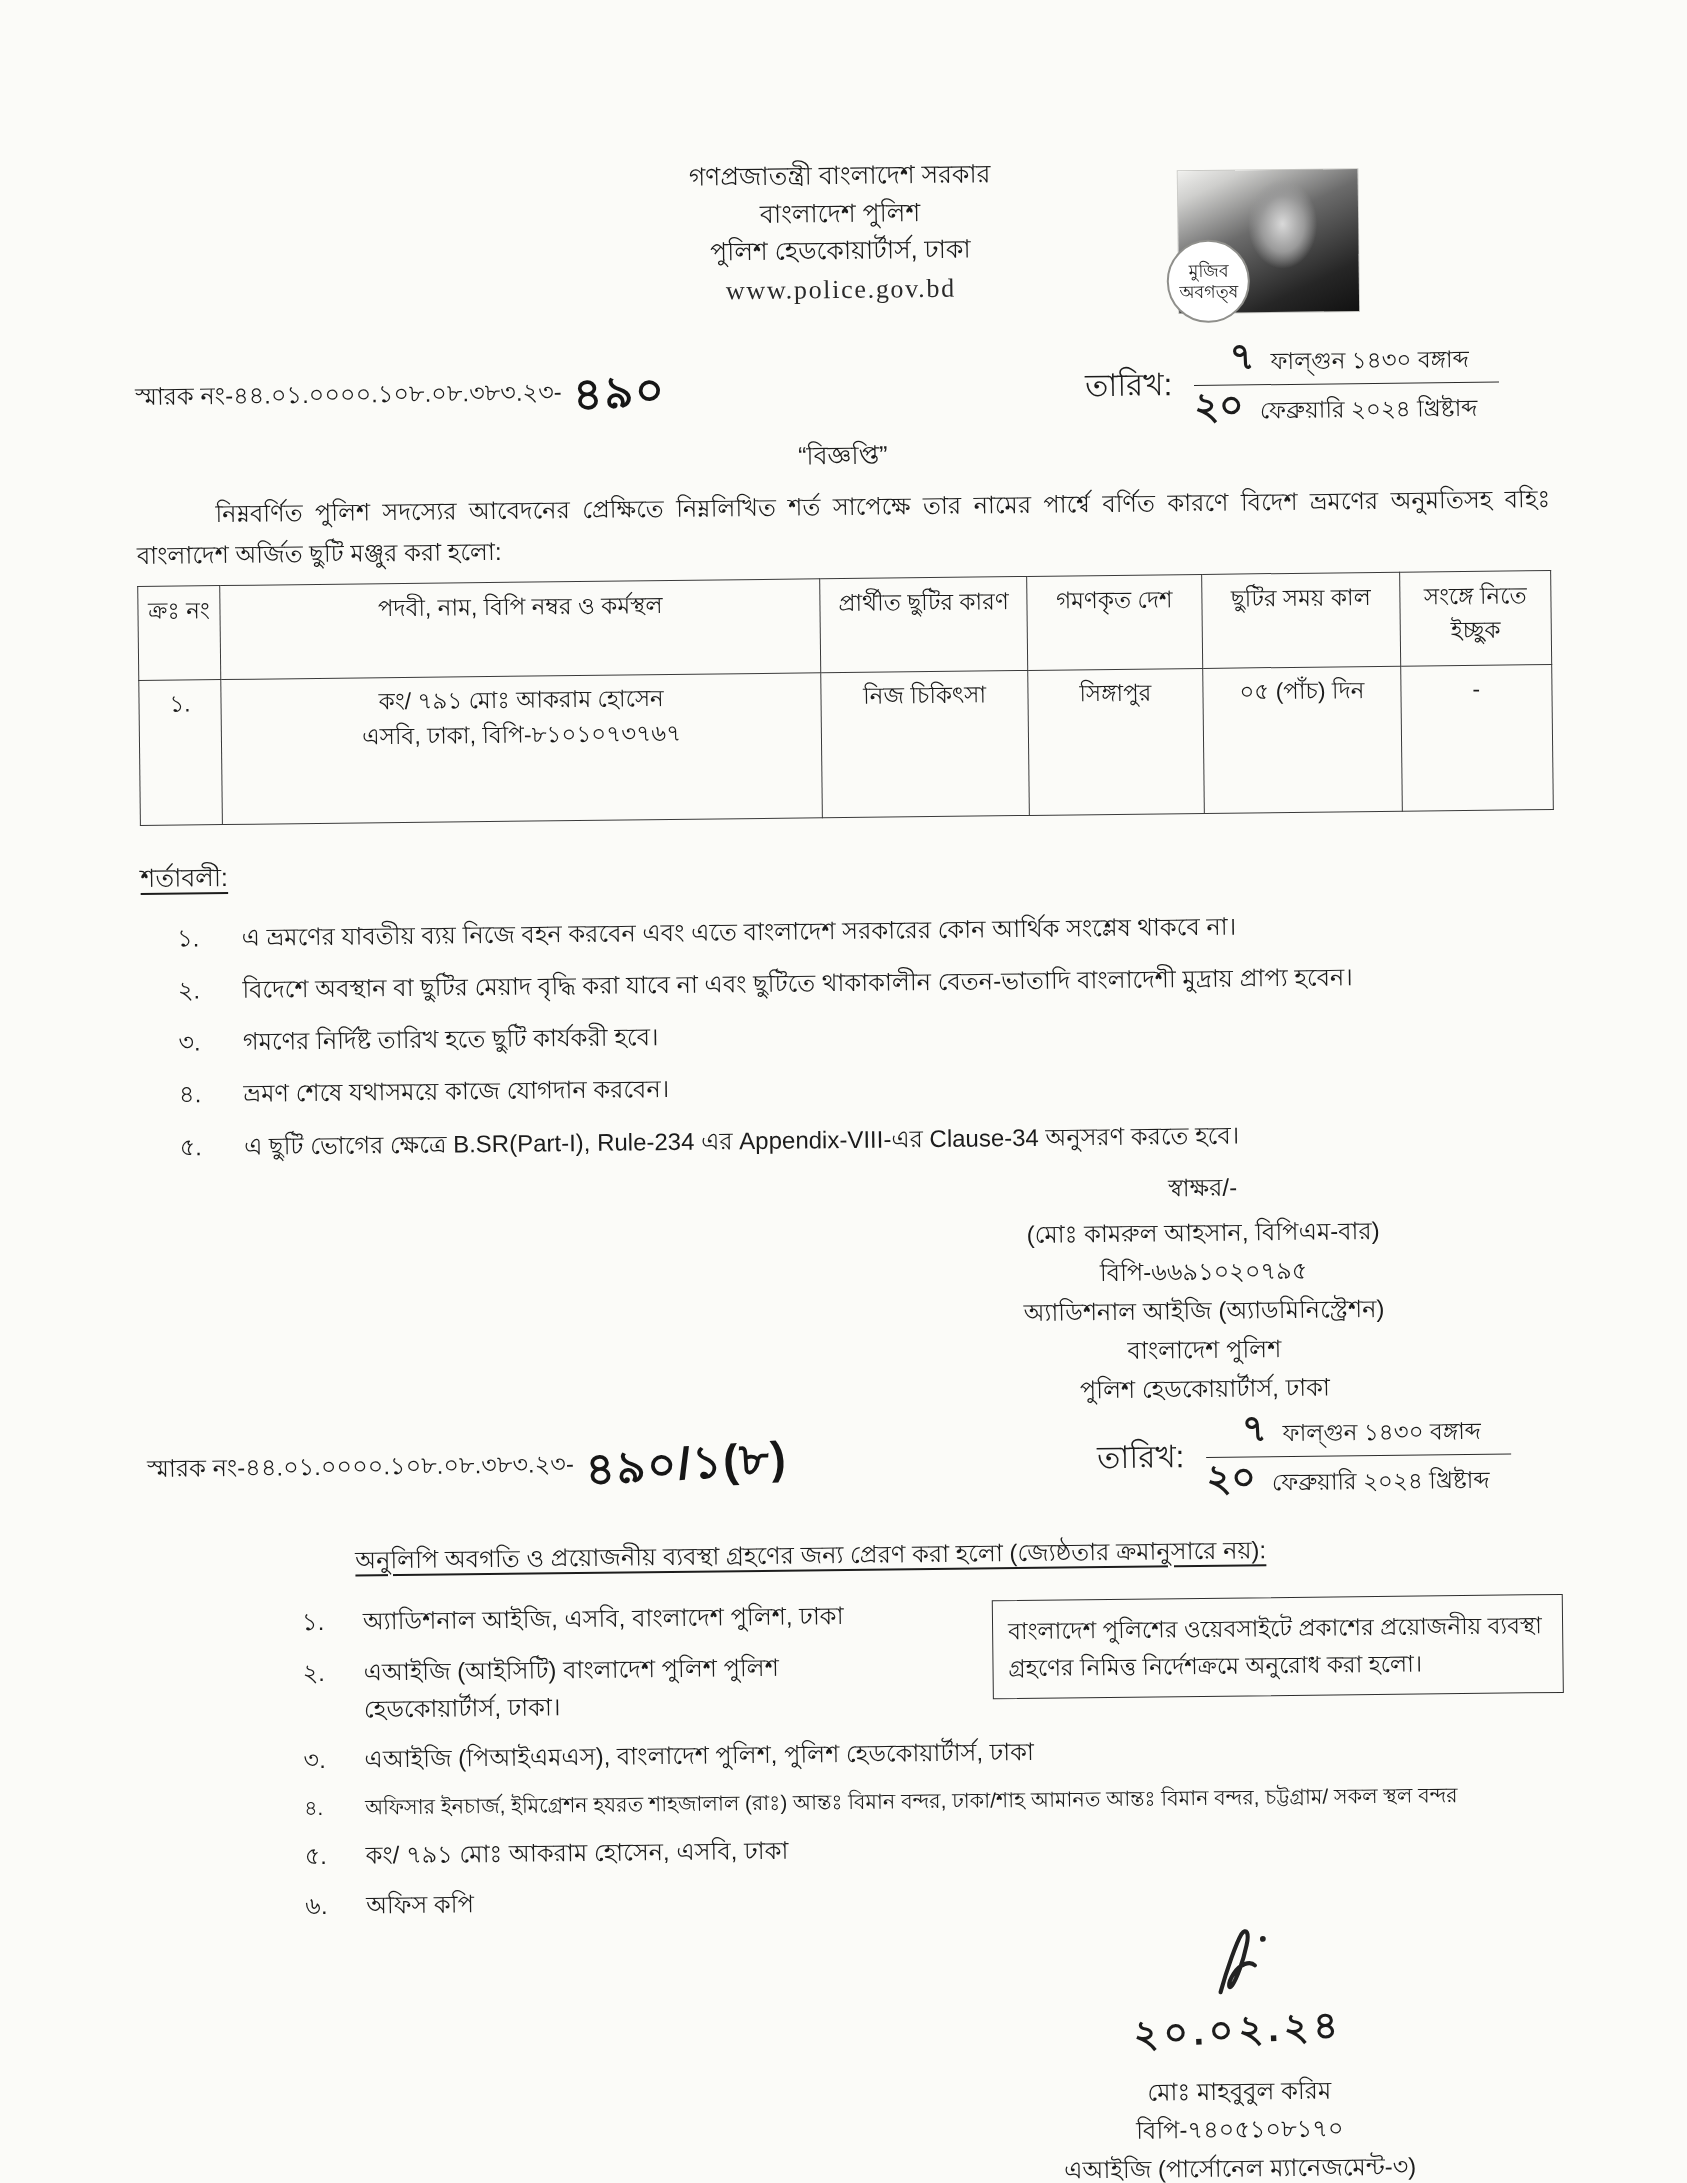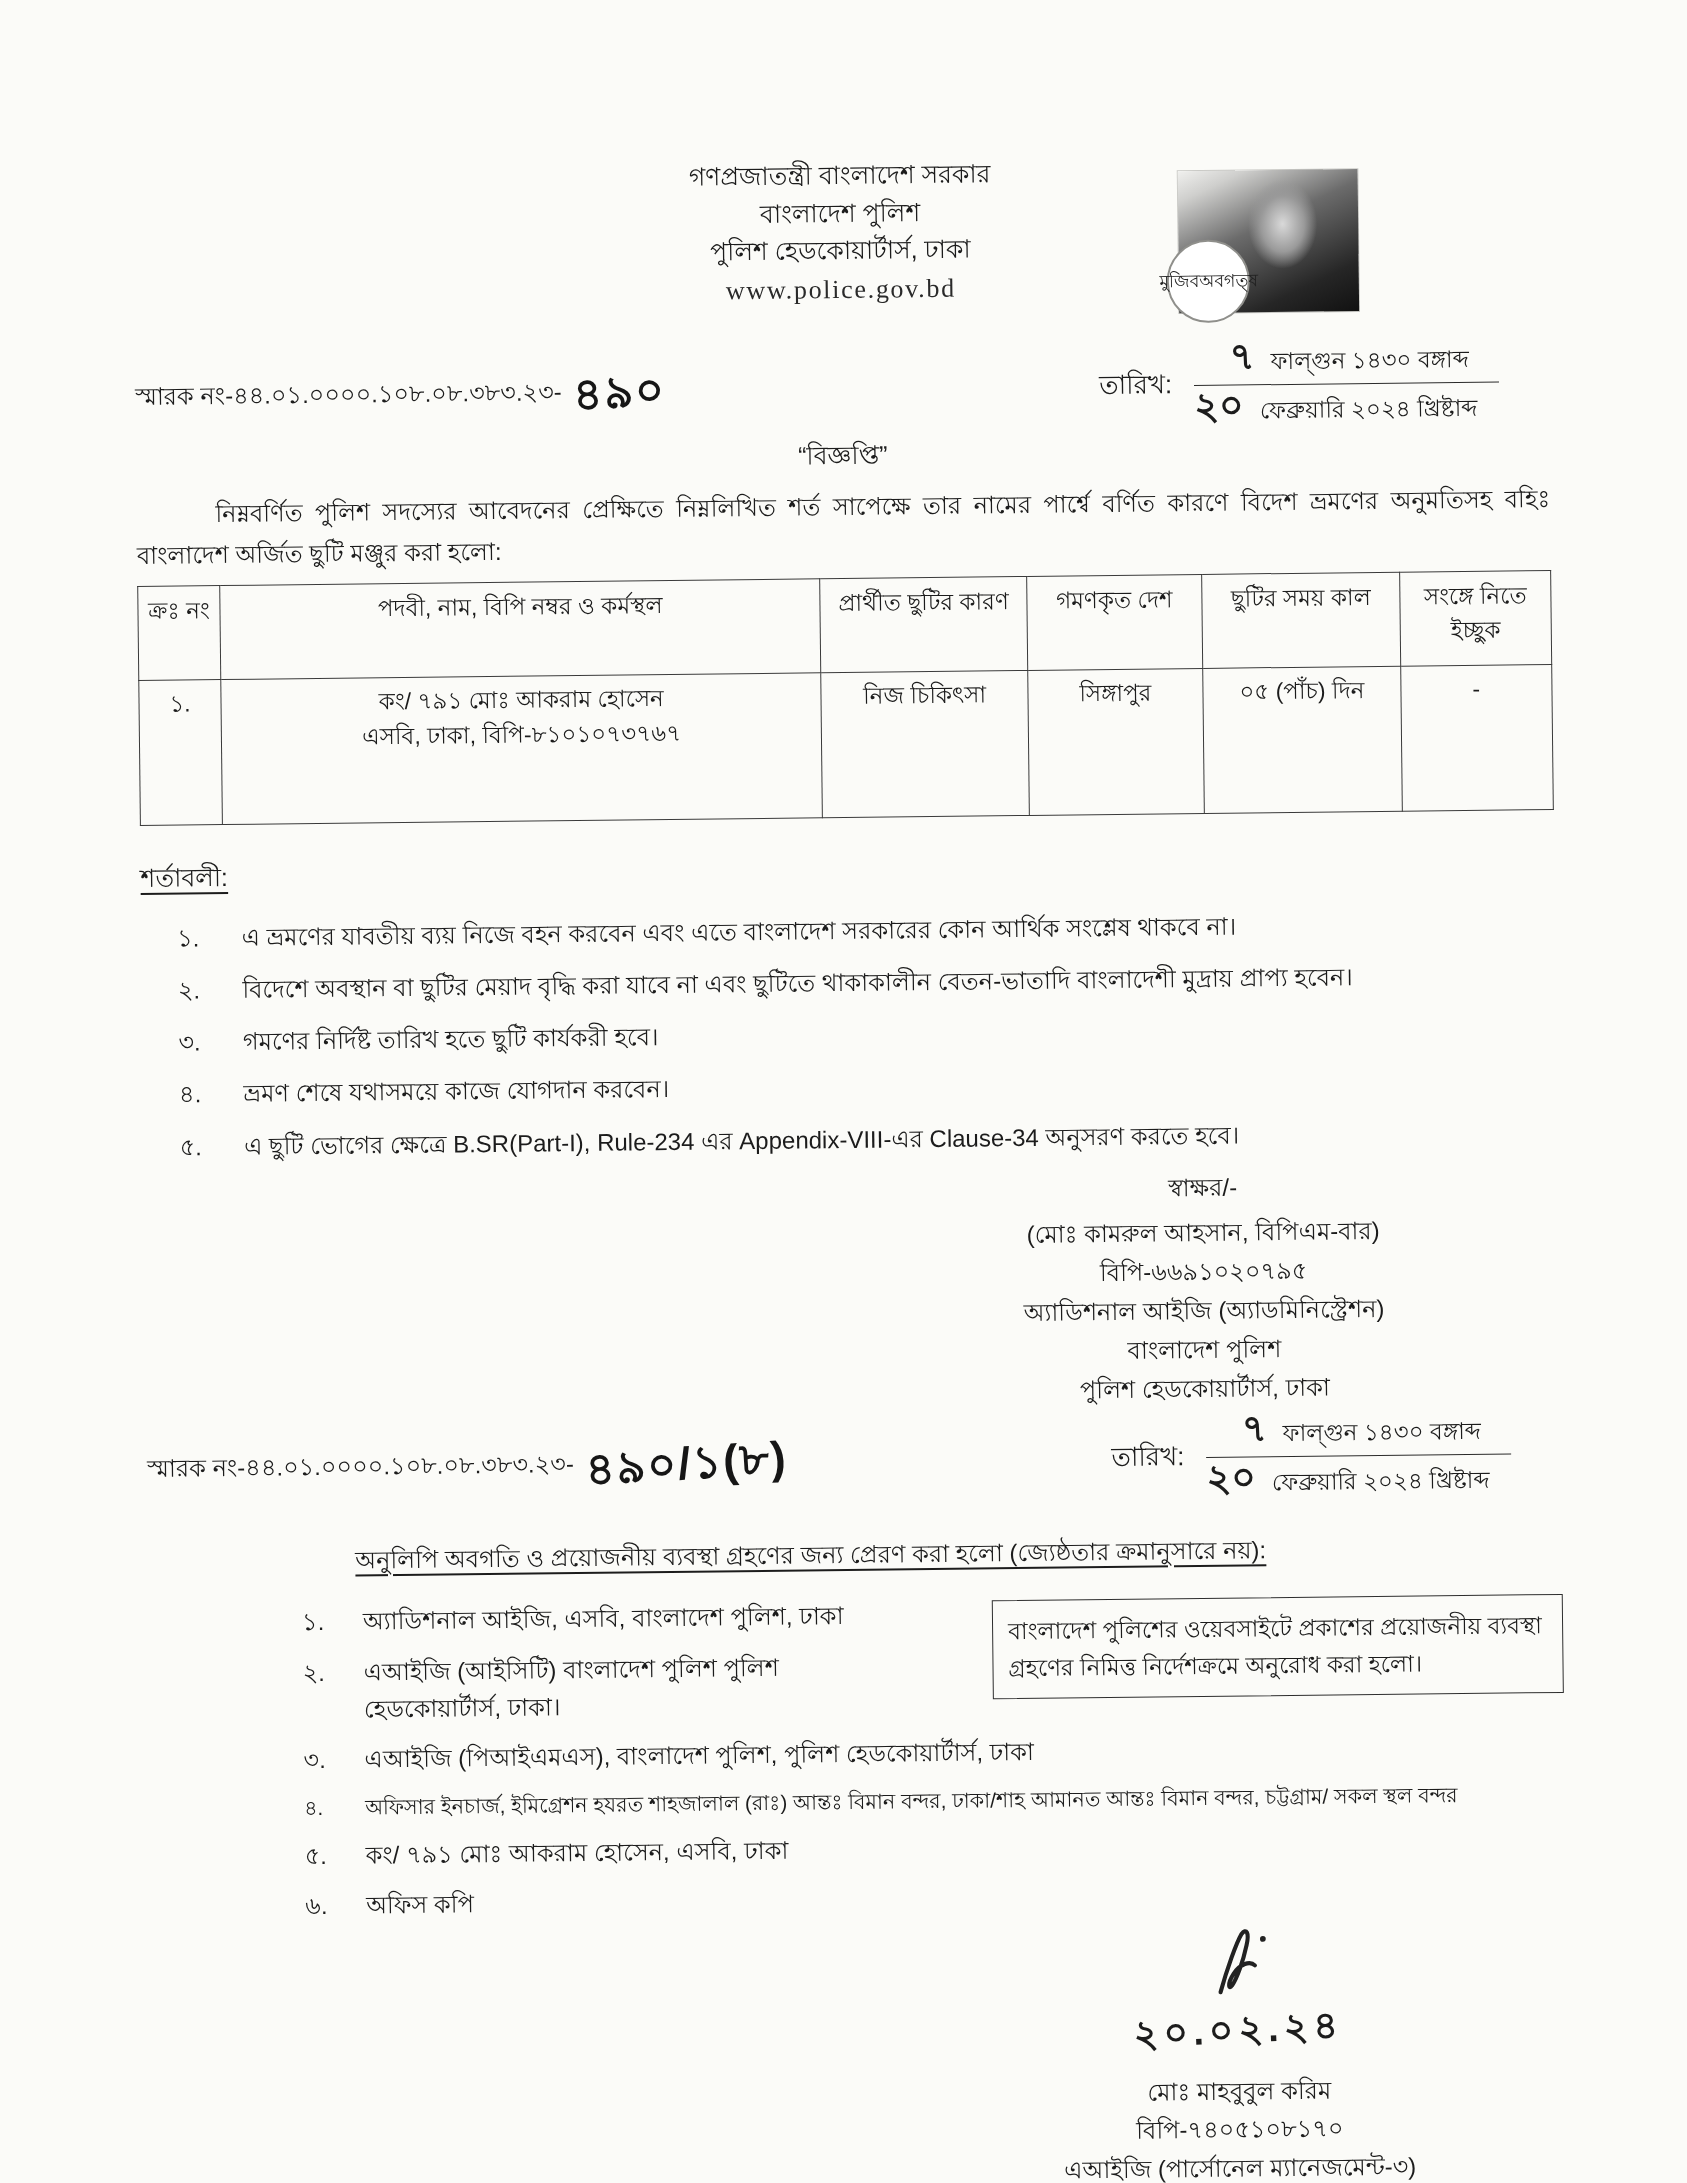--- a/index.html
+++ b/index.html
@@ -29,35 +29,35 @@
     width:180px; height:142px;
     background:
       radial-gradient(48px 62px at 58% 38%, #d9d9d9 0%, #9a9a9a 45%, rgba(60,60,60,0) 72%),
       linear-gradient(155deg,#f0f0ee 0%,#cfcfcd 14%,#6b6b6b 42%,#262626 78%,#111 100%);
     box-shadow:0 0 0 0.8px #c9c9c5;
   }
   .logo-badge{
     position:absolute; left:-11.6px; bottom:-10px;
     width:79px;height:79px;border-radius:50%;
     background:#fff;border:2.5px solid #8f8f8b;
-    display:flex;align-items:center;justify-content:center;
+    display:flex;flex-direction:column;align-items:center;justify-content:center;
     font-size:17.4px;line-height:1.15;color:#222;text-align:center;
   }
   
   .memo-row{ display:flex; justify-content:space-between; align-items:center; }
   .memo-row.first{ margin-top:35px; }
   .memo-row.second{ margin-top:3.3px; }
   .memo-left{ font-size:24px; white-space:nowrap; display:flex; align-items:center; }
   .hand{
     font-weight:600; font-size:45px; line-height:1;
     display:inline-block; transform:rotate(-3deg);
     margin-left:11.6px; letter-spacing:1.7px; color:#161616;
   }
   .date-block{ display:flex; align-items:center; gap:21.5px; margin-right:50px;}
-  .date-label{ font-size:26px;margin-left:18px; }
+  .date-label{ font-size:31px;margin-left:18px; }
   .date-stack{ display:flex; flex-direction:column; text-align:left; }
   .date-stack .top{ border-bottom:1.7px solid #2b2b2b; padding:0 30px 2.5px 36px; }
   .date-stack .bottom{ padding:2.5px 8.3px 0 0; }
   .date-stack .num{ font-weight:600; font-size:38px; line-height:0.9; display:inline-block; transform:rotate(-2deg); margin-right:10px;}
   
   .notice-title{ text-align:center; font-size:25px; margin-top:0px; }
   .intro{ margin-top:8.3px; text-align:justify; text-indent:79px; line-height:1.7; font-size:24px; }
   
   table.leave{ width:100%; border-collapse:collapse; margin-top:10px; }
   table.leave th, table.leave td{

